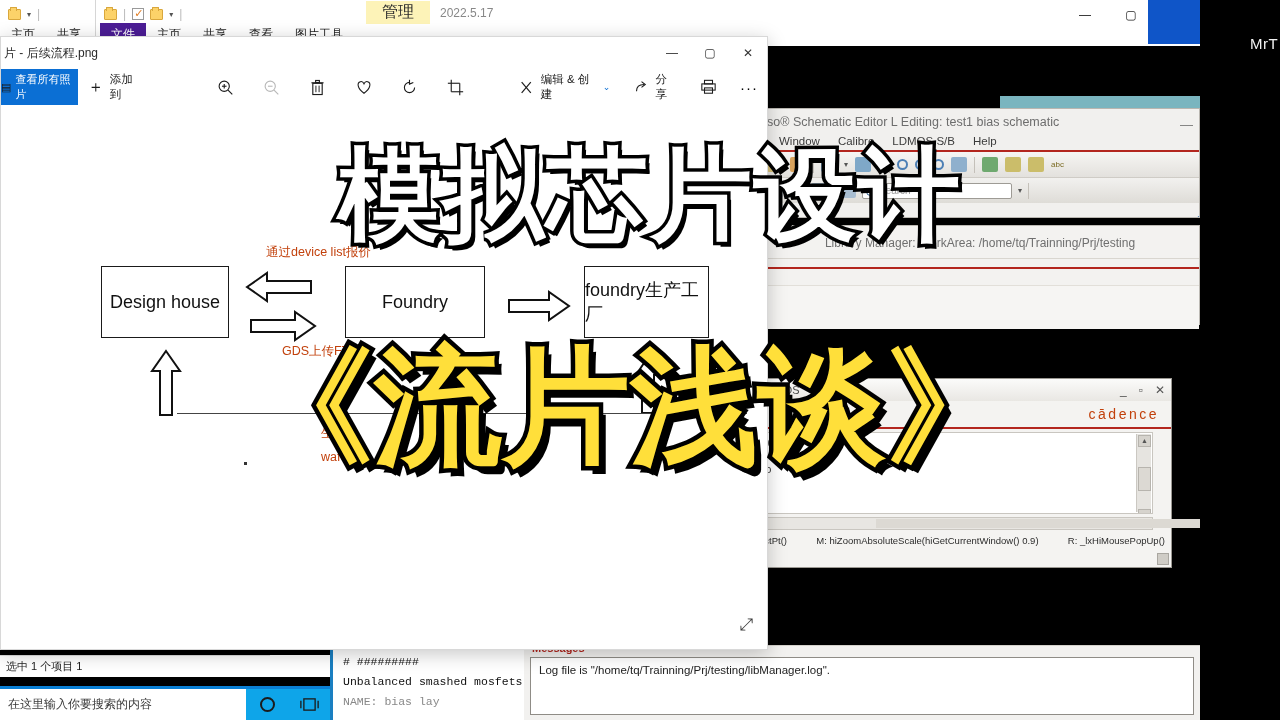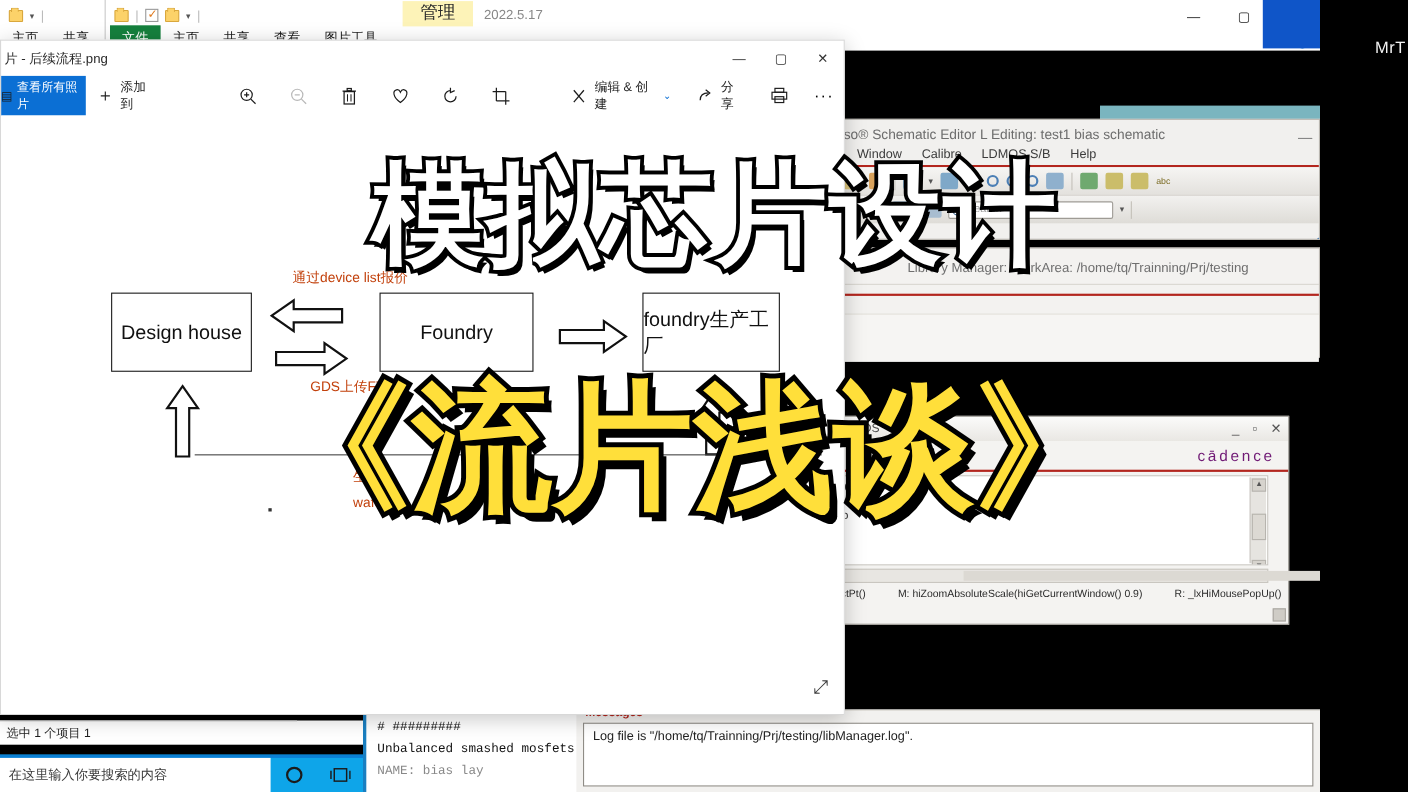--- a/index.html
+++ b/index.html
@@ -61,21 +61,21 @@
   .caret-sm { font-size: 8px; color: #555; }
 
   .ribbon-tabs {
     position: absolute; top: 22px; height: 24px;
     display: flex; align-items: flex-end; font-size: 12px;
   }
   .rtab {
     padding: 4px 11px 5px 11px; color: #1b1b1b; white-space: nowrap;
     line-height: 14px;
   }
-  .rtab.active-blue { background: #15803d; color: #fff; }
+  .rtab.active-blue { background: #4c1d95; color: #fff; }
   .rtab.ctx { background: #fdf3b8; color: #2b2b2b; padding: 4px 16px 5px; }
   .ctx-date { color: #888; font-size: 12px; padding: 4px 10px; }
 
   .explorer-winbtns {
     position: absolute; right: 0; top: 0; display: flex; z-index: 14;
   }
   .wbtn {
     width: 46px; height: 30px; display: flex; align-items: center;
     justify-content: center; color: #222; font-size: 12px;
   }
@@ -170,21 +170,21 @@
     height: 22px; background: linear-gradient(#fbfbfa,#e9e7e3);
     display: flex; align-items: center; justify-content: space-between;
     padding: 0 6px 0 8px; font-size: 11px; color: #4a4a4a;
   }
   .cds-ctrls { display: flex; gap: 12px; align-items: center; color: #555; font-size: 12px; }
   .cds-brandrow {
     height: 26px; background: #f4f3f1; display: flex;
     align-items: center; justify-content: flex-end; padding-right: 12px;
   }
   .cds-brand {
-    font-size: 14px; color: #701a75; letter-spacing: 2.5px;
+    font-size: 14px; color: #c2410c; letter-spacing: 2.5px;
   }
   .cds-red { height: 2px; background: #b3261e; }
   .cds-text {
     position: relative; height: 82px; background: #fff;
     border: 1px solid #c9c6c0; margin: 3px 18px 0 2px; font-size: 10.5px;
     color: #333; padding: 4px 6px; overflow: hidden;
   }
   .cds-scroll {
     position: absolute; right: 1px; top: 1px; width: 15px; bottom: 1px;
     background: #e6e4e0; border-left: 1px solid #cbc8c2;

